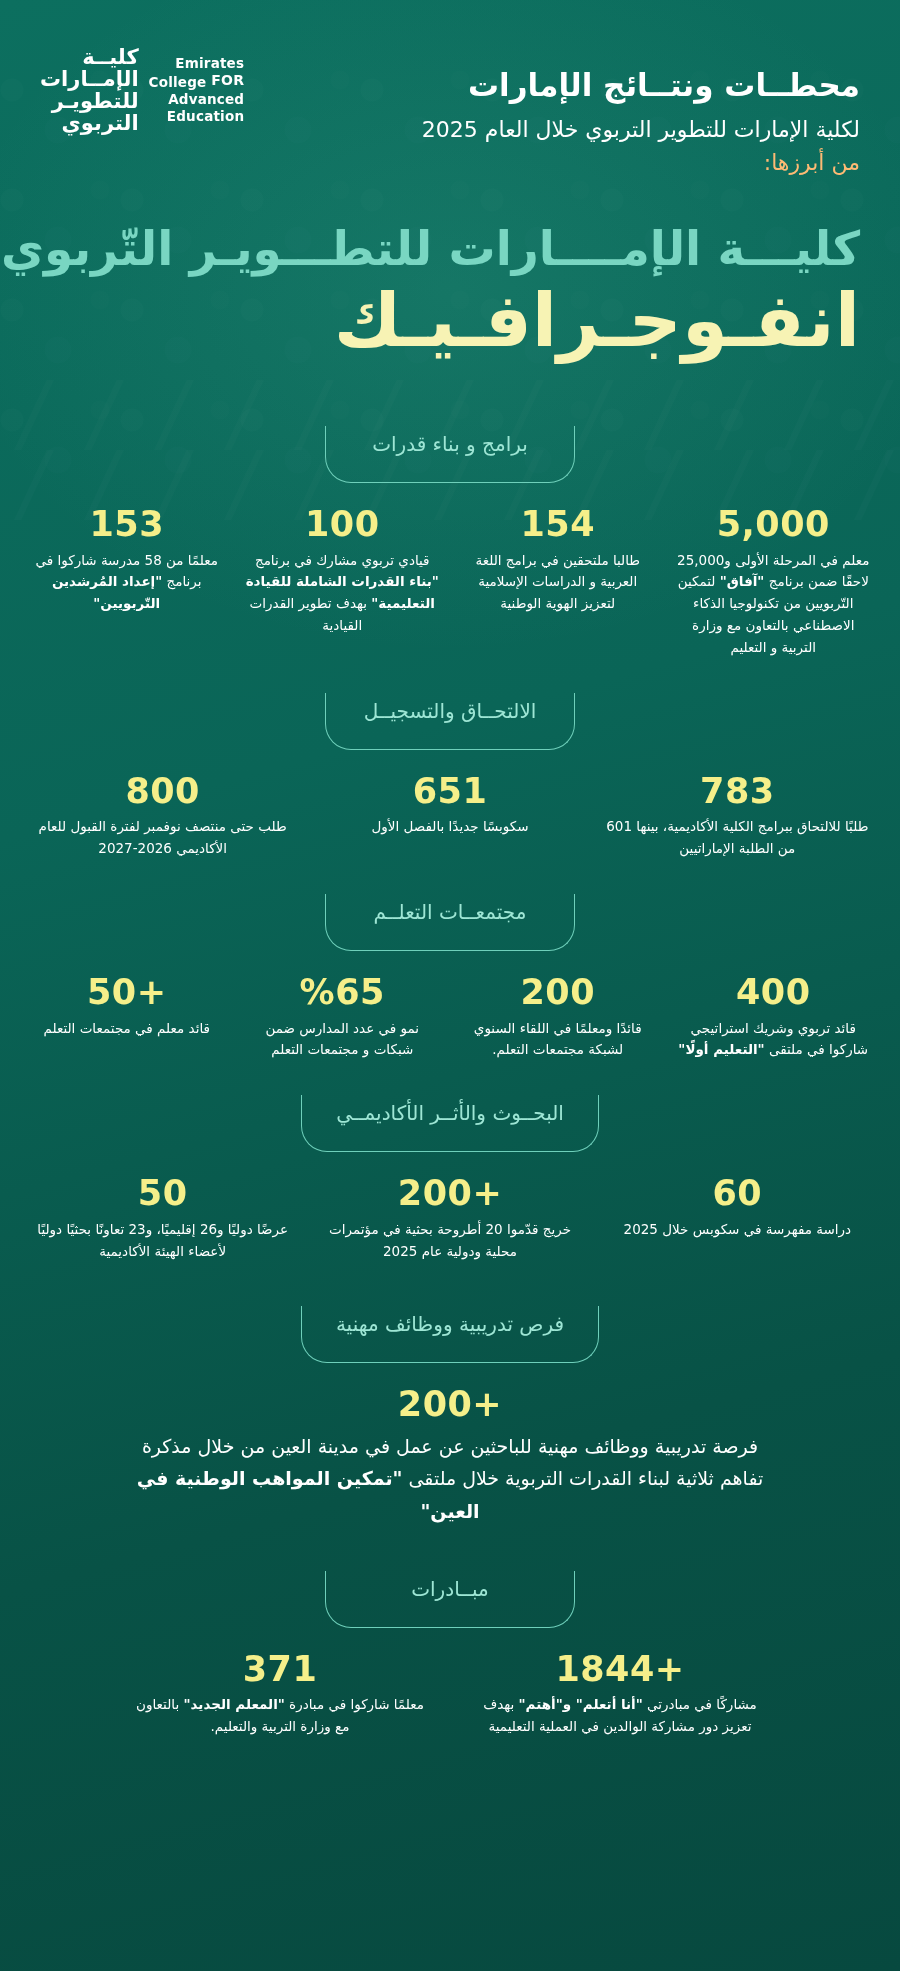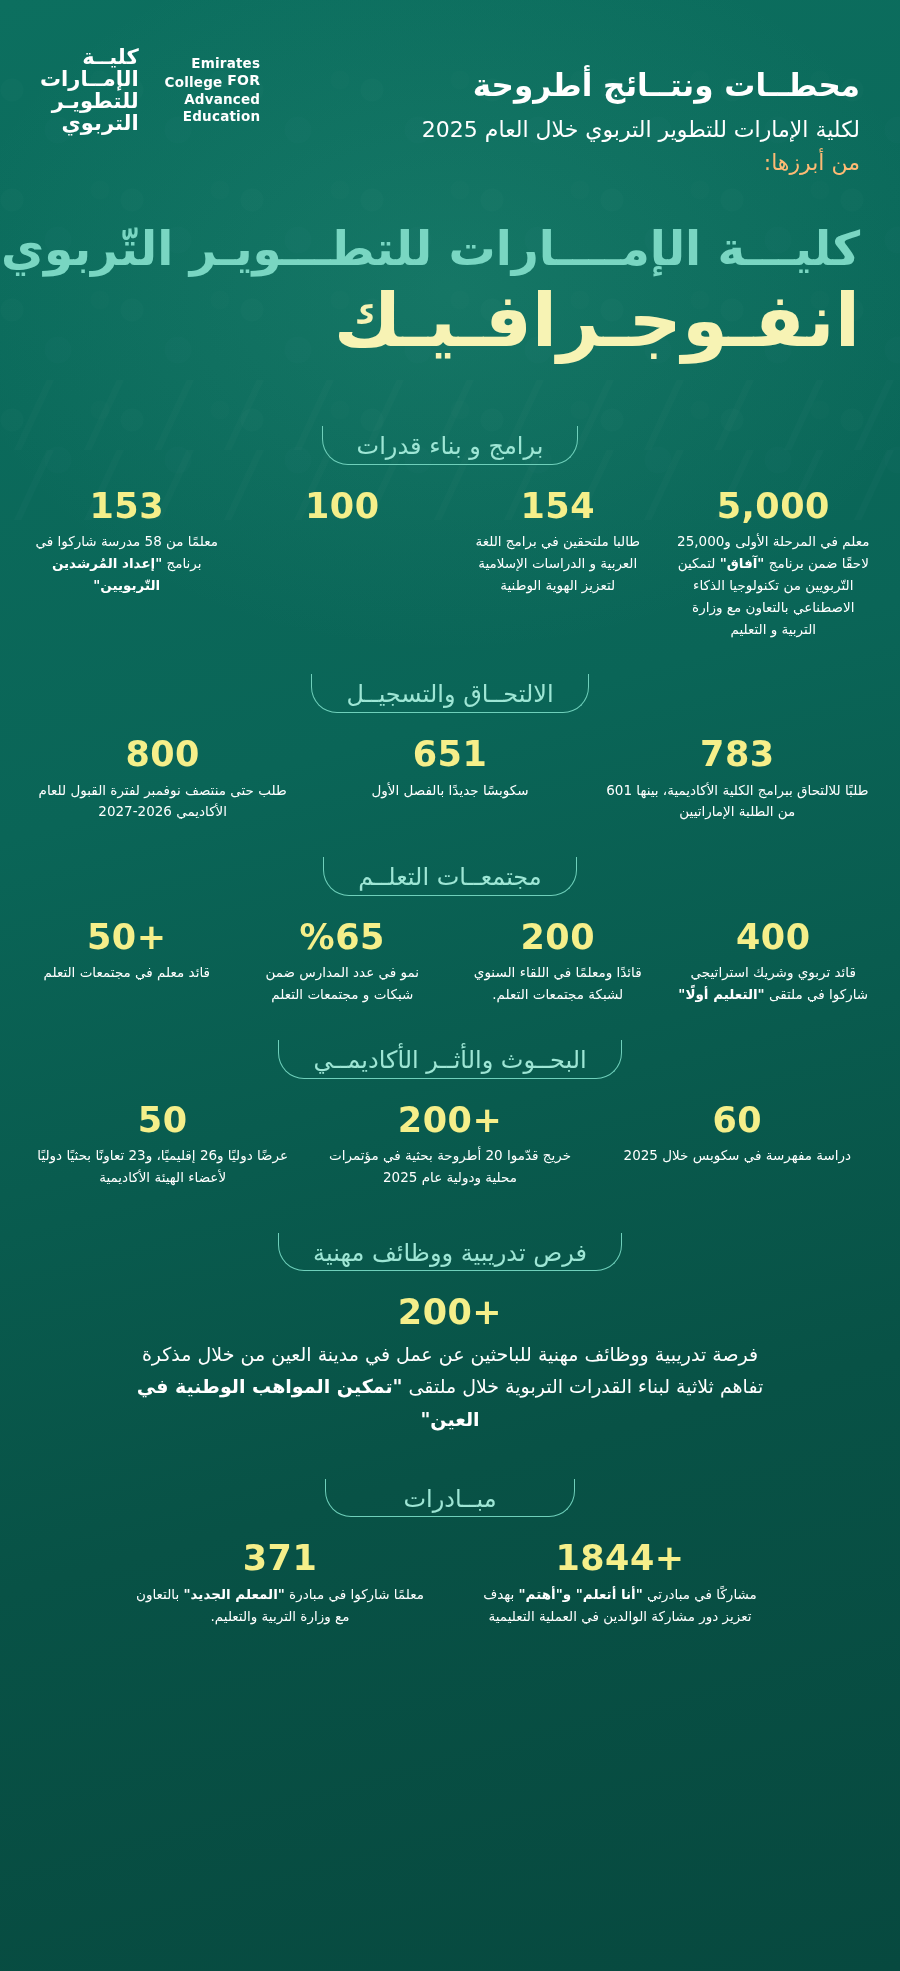--- a/index.html
+++ b/index.html
@@ -31,21 +31,21 @@
     background-image:
       linear-gradient(115deg, transparent 45%, rgba(255,255,255,.05) 46%, rgba(255,255,255,.05) 52%, transparent 53%);
     background-size:70px 70px;
   }
 
   .page { position:relative; z-index:2; width:900px; }
 
   
   .header { display:flex; align-items:flex-start; padding:46px 40px 0 40px; direction:rtl; }
 
-  .logo-wrap { display:flex; align-items:center; gap:26px; direction:ltr; margin-left:auto; order:2; }
+  .logo-wrap { display:flex; align-items:center; gap:10px; direction:ltr; margin-left:auto; order:2; }
   .logo-ar {
     text-align:right; line-height:1.05; color:#ffffff;
     font-size:21px; font-weight:bold; letter-spacing:1px;
   }
   .logo-ar div { white-space:nowrap; }
   .logo-en {
     color:#ffffff; font-size:13.5px; font-weight:bold; line-height:1.25;
     text-align:right; letter-spacing:.2px;
   }
   .logo-en .for { font-size:14px; font-weight:bold; vertical-align:2px; }
@@ -73,22 +73,22 @@
 
   
   .sections { padding:62px 26px 40px 26px; }
 
   .section { margin-bottom:8px; }
 
   .sec-head { display:flex; justify-content:center; margin-bottom:22px; }
   .sec-pill {
     border:1.6px solid #6fd0bb; border-top:none;
     border-radius:0 0 26px 26px;
-    padding:4px 34px 0 34px;
-    color:#9ee6d5; font-size:24px; font-weight:500;
+    padding:4px 34px 24px 34px;
+    color:#9ee6d5; font-size:20px; font-weight:500;
     letter-spacing:1px; white-space:nowrap; line-height:1.4;
     min-width:250px; text-align:center;
   }
 
   .stats { display:flex; direction:rtl; gap:14px; align-items:flex-start; justify-content:center; }
   .stat { flex:1 1 0; text-align:center; padding:0 4px; }
 
   .num {
     color:#f5ef8a; font-weight:bold; font-size:35px; line-height:1.1;
     letter-spacing:.5px; margin-bottom:6px;
@@ -115,21 +115,21 @@
 <body>
 
 <div class="pattern"></div>
 <div class="pattern2"></div>
 
 <div class="page">
 
   <div class="header">
 
     <div class="head-titles">
-      <div class="head-title1">محطــات ونتــائج أطروحة</div>
+      <div class="head-title1">محطــات ونتــائج الإمارات</div>
       <div class="head-title2">لكلية الإمارات للتطوير التربوي خلال العام 2025</div>
       <div class="head-title3">من أبرزها:</div>
     </div>
 
     <div class="logo-wrap">
       <div class="logo-ar">
         <div>كليــة</div>
         <div>الإمــارات</div>
         <div>للتطويـر</div>
         <div>التربوي</div>
@@ -158,20 +158,21 @@
           <div class="stat">
             <div class="num">5,000</div>
             <div class="desc"><span>معلم في المرحلة الأولى و25,000 لاحقًا ضمن برنامج </span><b>"آفاق"</b><span> لتمكين التّربويين من تكنولوجيا الذكاء الاصطناعي بالتعاون مع وزارة التربية و التعليم</span></div>
           </div>
           <div class="stat">
             <div class="num">154</div>
             <div class="desc"><span>طالبا ملتحقين في برامج اللغة العربية و الدراسات الإسلامية لتعزيز الهوية الوطنية</span></div>
           </div>
           <div class="stat">
             <div class="num">100</div>
+            <div class="desc"><span>قيادي تربوي مشارك في برنامج </span><b>"بناء القدرات الشاملة للقيادة التعليمية"</b><span> بهدف تطوير القدرات القيادية</span></div>
           </div>
           <div class="stat">
             <div class="num">153</div>
             <div class="desc"><span>معلمًا من 58 مدرسة شاركوا في برنامج </span><b>"إعداد المُرشدين التّربويين"</b></div>
           </div>
         </div>
       </div>
       <div class="section sec-gap">
         <div class="sec-head">
           <div class="sec-pill">الالتحــاق والتسجيــل</div>

